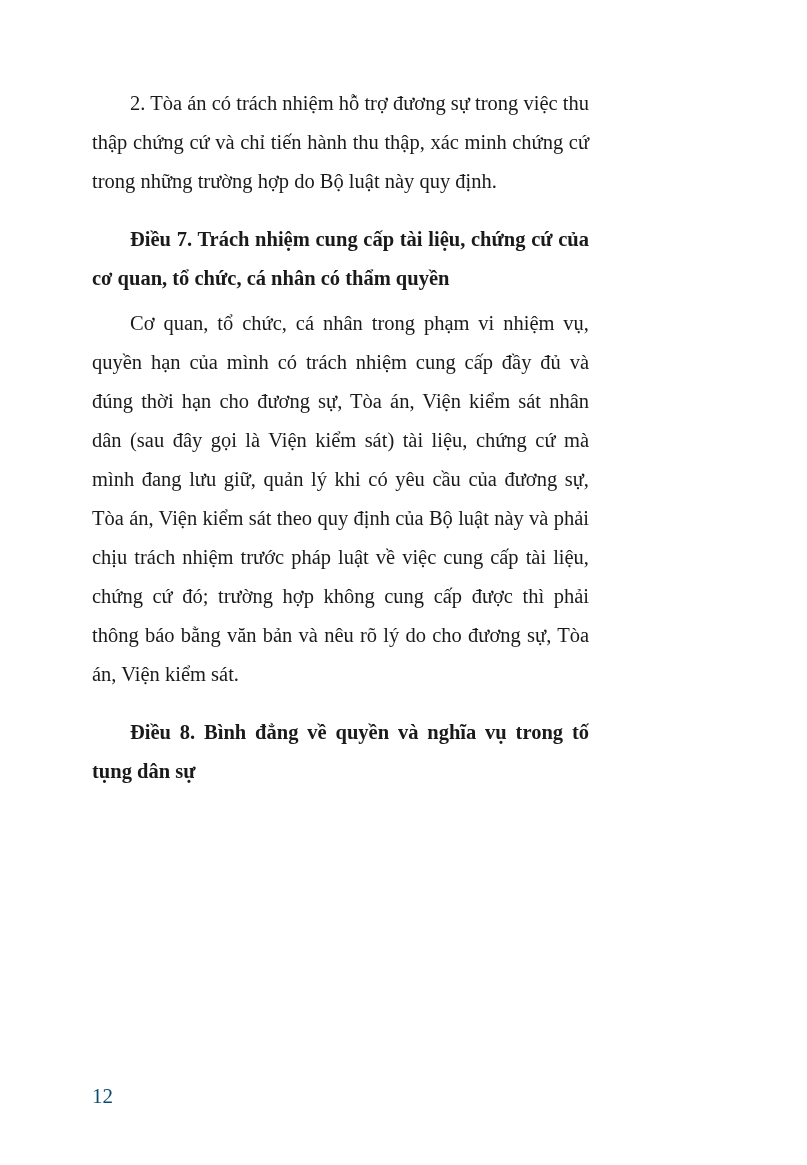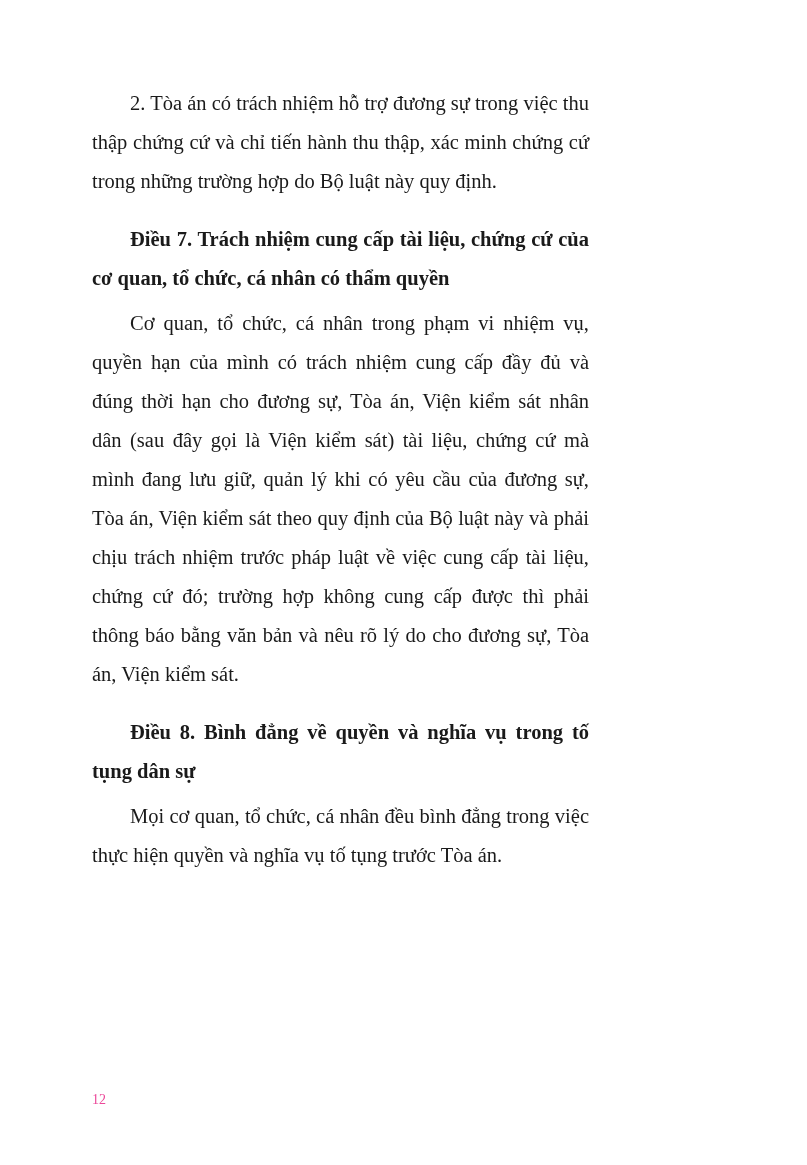--- a/index.html
+++ b/index.html
@@ -37,36 +37,35 @@
     font-size: 20.5px;
     line-height: 39px;
     text-align: justify;
     margin: 19px 0 6px 0;
     text-indent: 38px;
   }
   .page-number {
     position: absolute;
     left: 92px;
     bottom: 58px;
-    font-size: 14px;
+    font-size: 21px;
     line-height: 1;
-    color: #ec4899;
+    color: #0c4a6e;
   }
 </style>
 </head>
 <body>
 
 <div class="page">
 
   <p class="body-text para">2. Tòa án có trách nhiệm hỗ trợ đương sự trong việc thu thập chứng cứ và chỉ tiến hành thu thập, xác minh chứng cứ trong những trường hợp do Bộ luật này quy định.</p>
 
   <p class="heading">Điều 7. Trách nhiệm cung cấp tài liệu, chứng cứ của cơ quan, tổ chức, cá nhân có thẩm quyền</p>
 
   <p class="body-text para">Cơ quan, tổ chức, cá nhân trong phạm vi nhiệm vụ, quyền hạn của mình có trách nhiệm cung cấp đầy đủ và đúng thời hạn cho đương sự, Tòa án, Viện kiểm sát nhân dân (sau đây gọi là Viện kiểm sát) tài liệu, chứng cứ mà mình đang lưu giữ, quản lý khi có yêu cầu của đương sự, Tòa án, Viện kiểm sát theo quy định của Bộ luật này và phải chịu trách nhiệm trước pháp luật về việc cung cấp tài liệu, chứng cứ đó; trường hợp không cung cấp được thì phải thông báo bằng văn bản và nêu rõ lý do cho đương sự, Tòa án, Viện kiểm sát.</p>
 
   <p class="heading">Điều 8. Bình đẳng về quyền và nghĩa vụ trong tố tụng dân sự</p>
 
 
-  <p class="body-text para">Mọi cơ quan, tổ chức, cá nhân đều bình đẳng trong việc thực hiện quyền và nghĩa vụ tố tụng trước Tòa án.</p>
 
 
   <div class="page-number">12</div>
 </div>
 
 </body></html>

